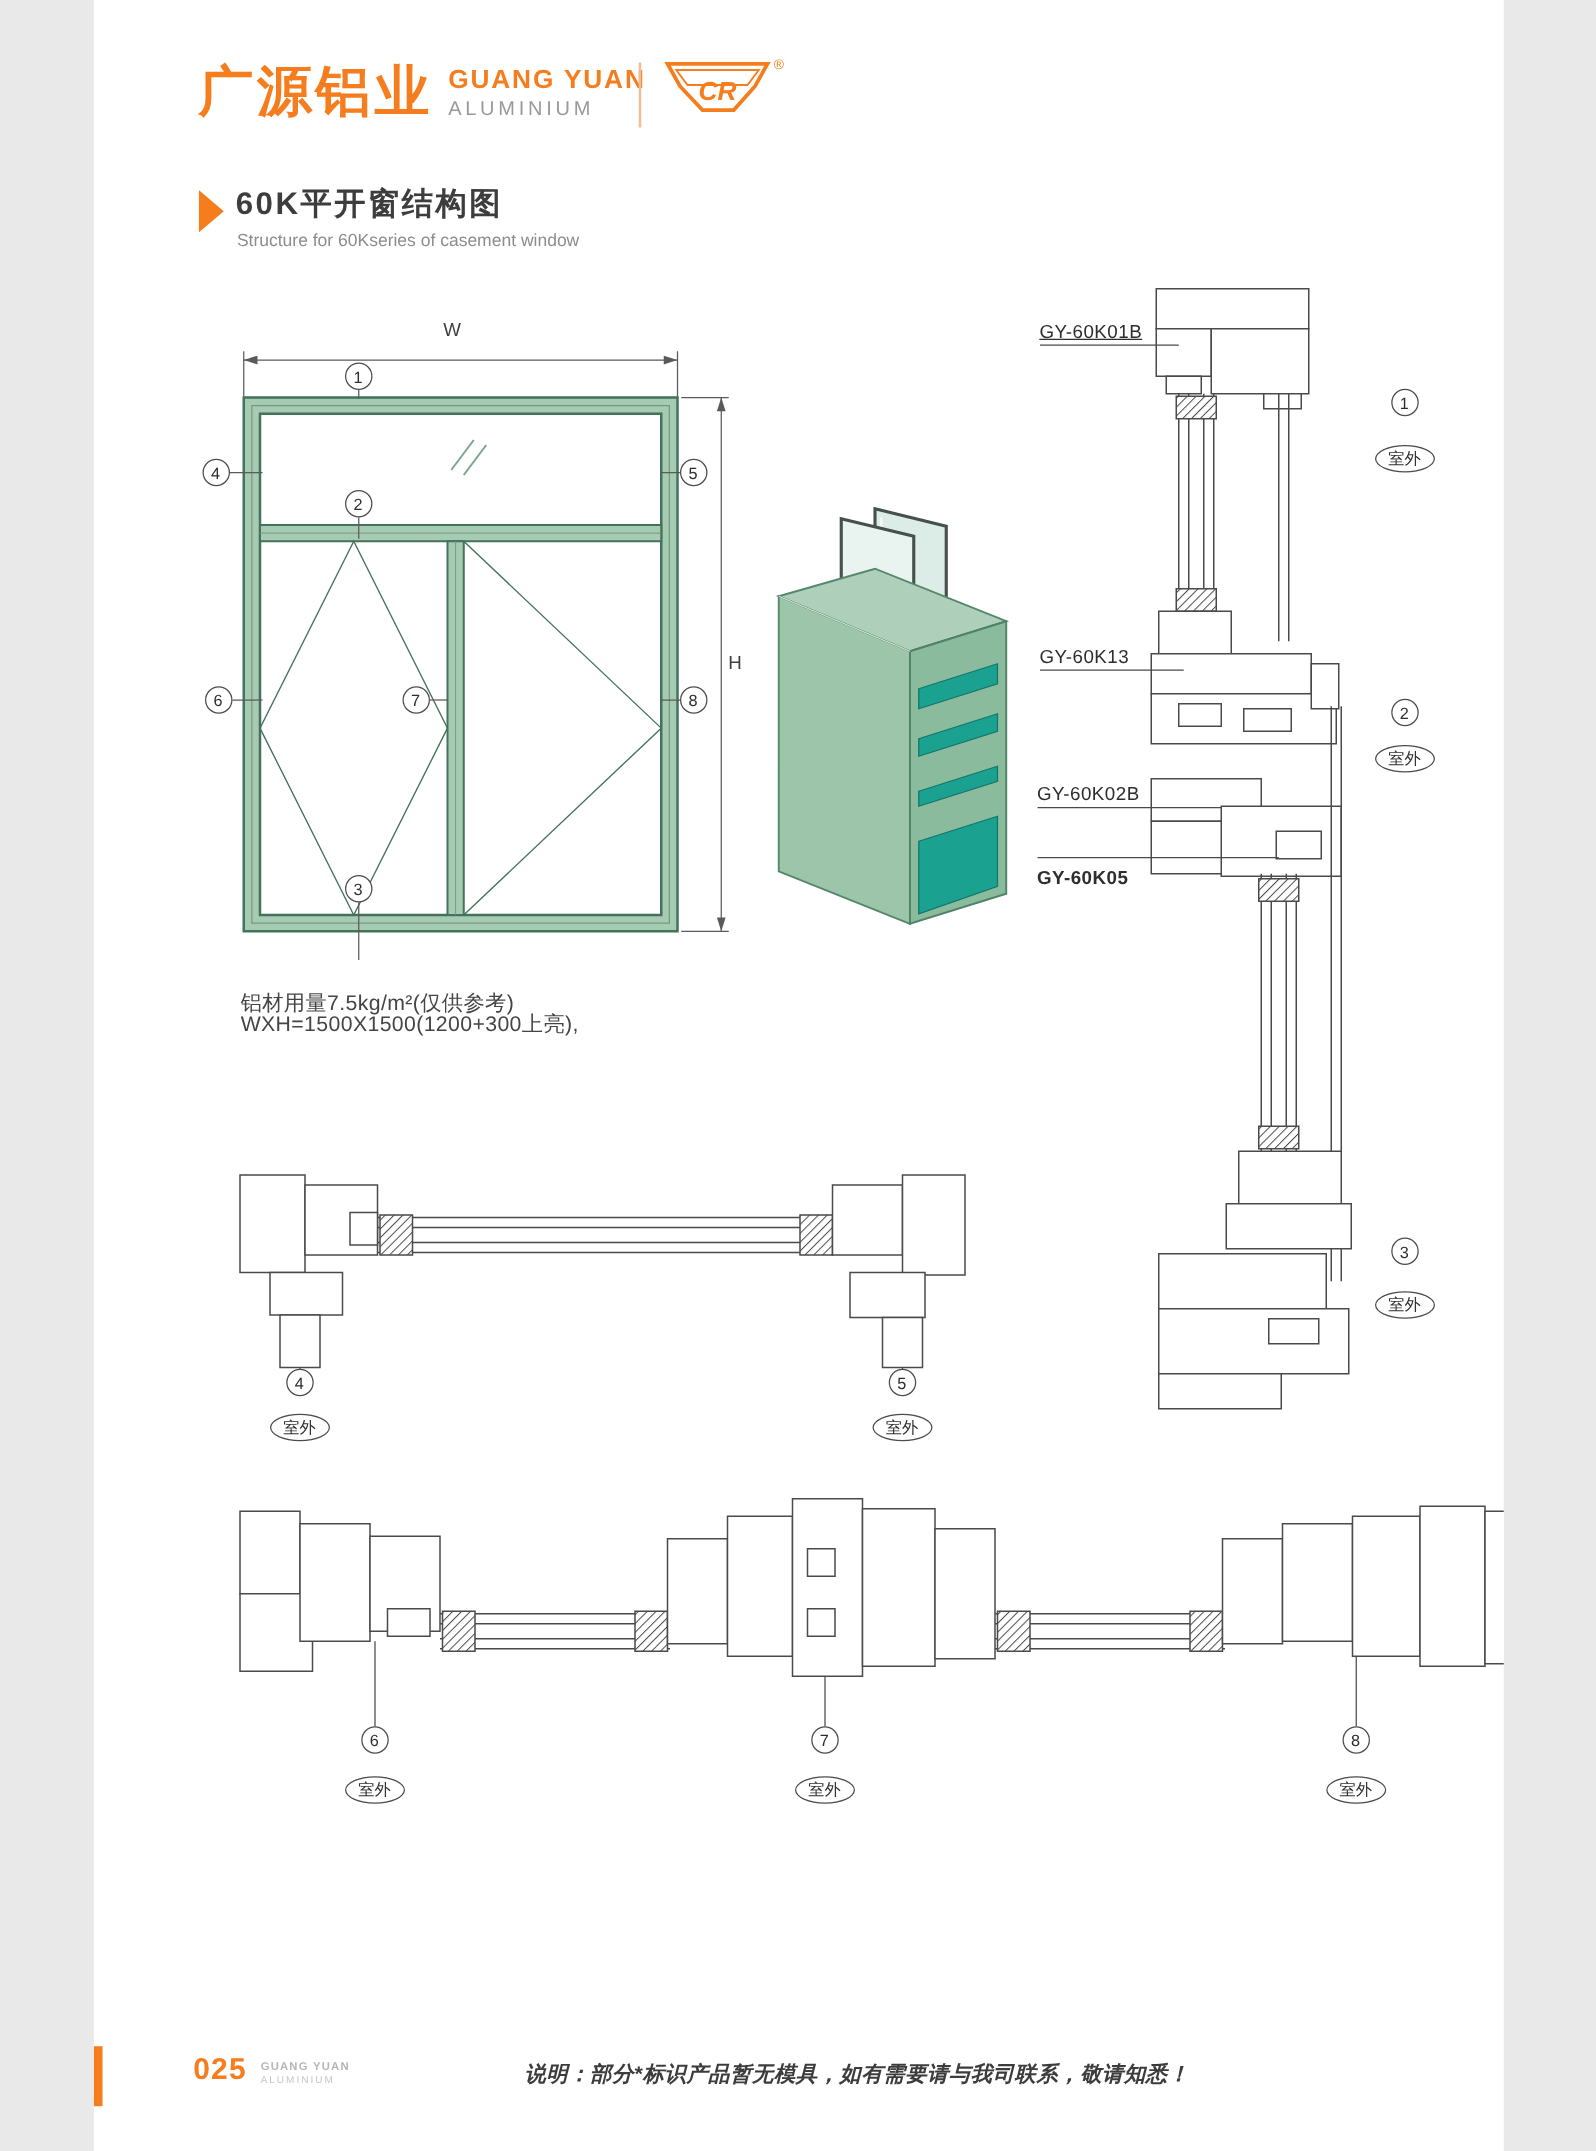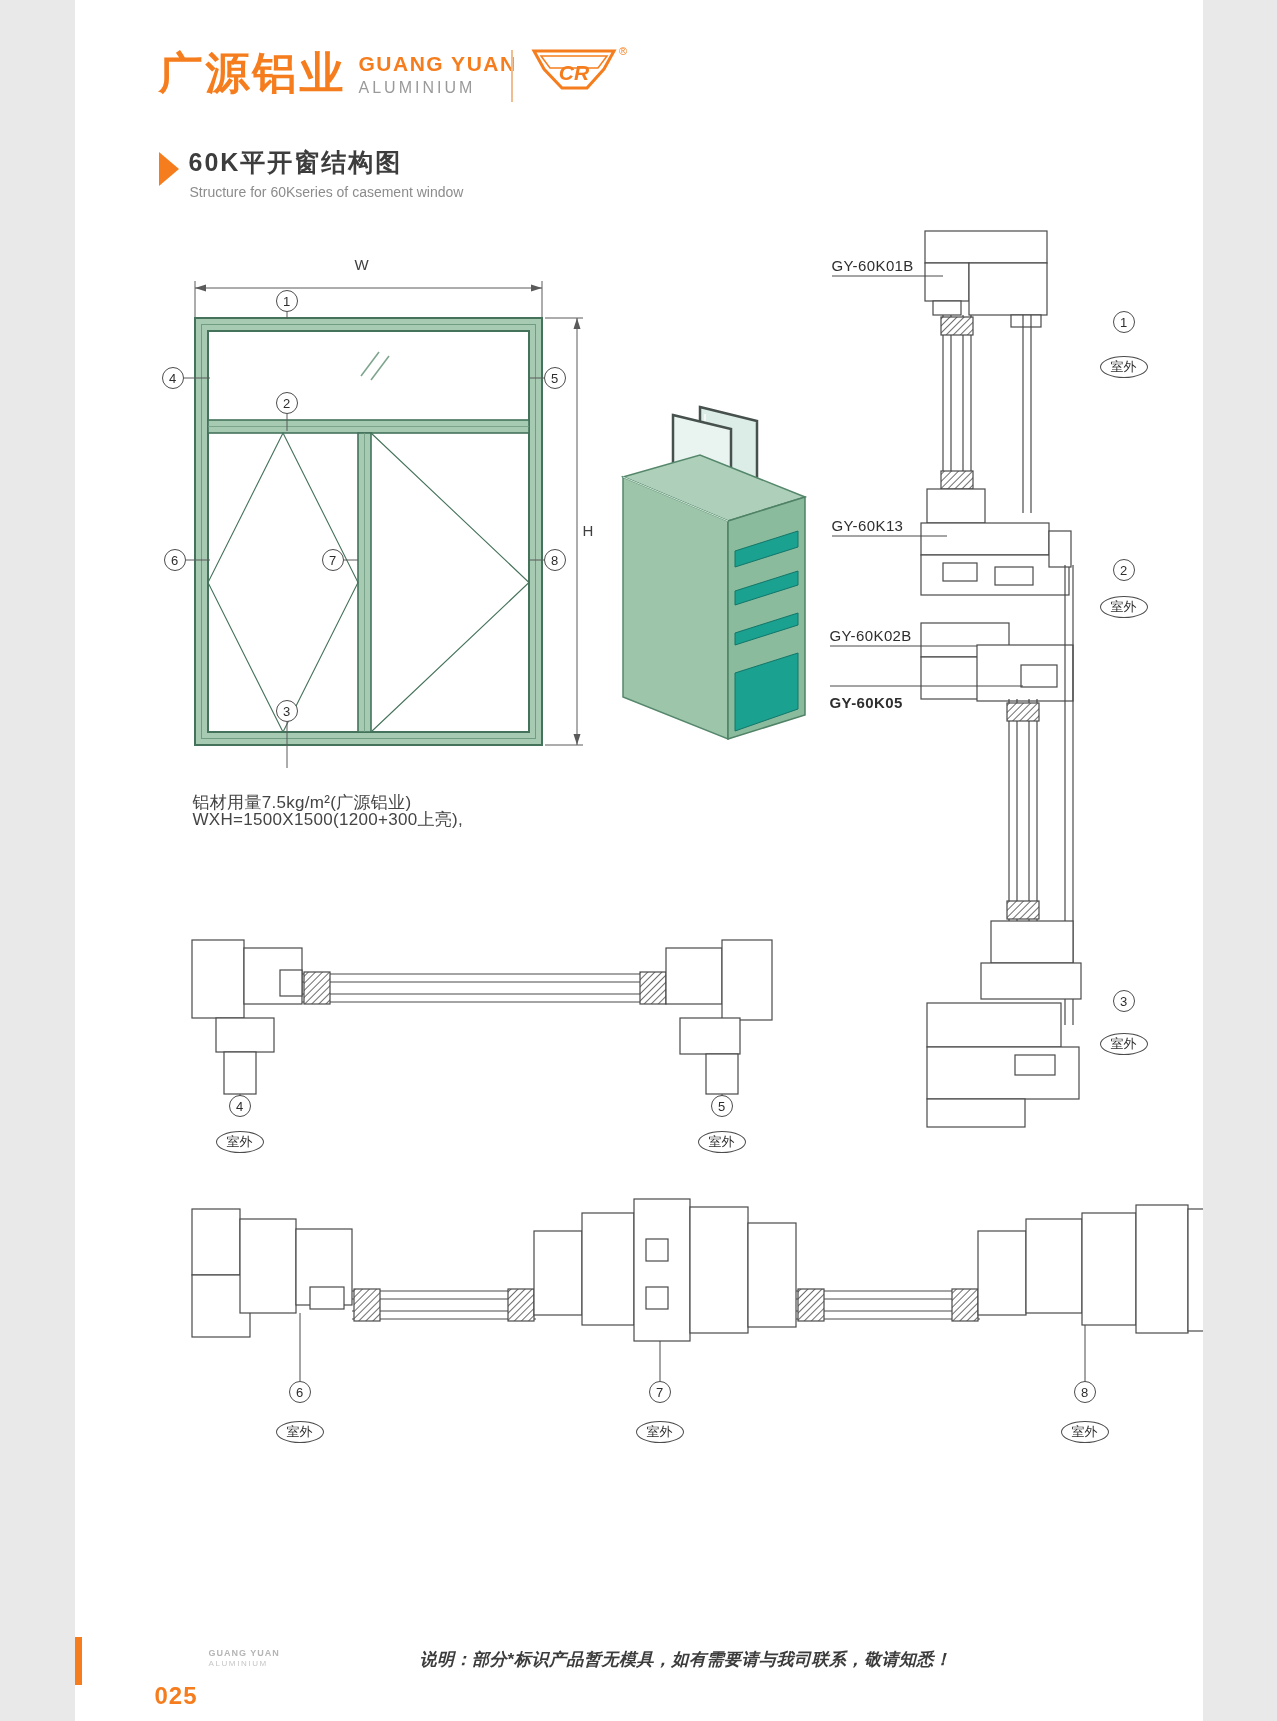--- a/index.html
+++ b/index.html
@@ -21,21 +21,21 @@
 
   .callout { position: absolute; width: 22px; height: 22px; border: 1.4px solid #4c4c4c; border-radius: 50%;
              background: #fff; font-size: 13px; color: #2e2e2e;
              display: flex; align-items: center; justify-content: center; z-index: 5; }
   .loc-oval { position: absolute; width: 48px; height: 22px; border: 1.4px solid #4c4c4c; border-radius: 50%;
              background: #fff; font-size: 13px; color: #2e2e2e;
              display: flex; align-items: center; justify-content: center; z-index: 5; }
 
   .drawing { position: absolute; z-index: 2; }
 
-  .page-num { font-size: 24px; font-weight: bold; color: #f57d1d; letter-spacing: 1px; margin-top: 40px; }
+  .page-num { font-size: 24px; font-weight: bold; color: #f57d1d; letter-spacing: 1px; }
   .footer-brand1 { font-size: 9px; font-weight: bold; color: #b5b5b5; letter-spacing: 1px; }
   .footer-brand2 { font-size: 8px; color: #c6c6c6; letter-spacing: 1.6px; margin-top: 1px; }
   .footer-note { font-size: 17px; font-weight: 600; color: #3c3c3c; letter-spacing: 0.5px; }
   .footer-accent { width: 7px; height: 48px; background: #f57d1d; }
 </style>
 </head>
 <body>
 
 <div class="page">
 
@@ -119,21 +119,21 @@
   <div class="callout" style="left:201px; top:290px;">1</div>
   <div class="callout" style="left:201px; top:392px;">2</div>
   <div class="callout" style="left:201px; top:700px;">3</div>
   <div class="callout" style="left:87px;  top:367px;">4</div>
   <div class="callout" style="left:469px; top:367px;">5</div>
   <div class="callout" style="left:89px;  top:549px;">6</div>
   <div class="callout" style="left:247px; top:549px;">7</div>
   <div class="callout" style="left:469px; top:549px;">8</div>
 
   <div class="abs spec" style="left:118px; top:764px;margin-top:44px;">WXH=1500X1500(1200+300上亮),</div>
-  <div class="abs spec" style="left:118px; top:791px;">铝材用量7.5kg/m²(广源铝业)</div>
+  <div class="abs spec" style="left:118px; top:791px;">铝材用量7.5kg/m²(仅供参考)</div>
 
   <svg class="drawing" style="left:530px; top:405px; width:215px; height:345px;" viewBox="0 0 215 345">
     <polygon points="95,2 152,16 152,122 95,108" fill="#dcede8" stroke="#46504c" stroke-width="2.5"></polygon>
     <line x1="100" y1="9" x2="100" y2="103" stroke="#ffffff" stroke-width="2" opacity="0.7"></line>
     <polygon points="68,10 126,24 126,132 68,118" fill="#e9f4f0" stroke="#46504c" stroke-width="2.5"></polygon>
     <polygon points="126,108 152,102 152,122 126,132" fill="#4a5450"></polygon>
     <polygon points="18,72 95,50 200,92 123,116" fill="#aed0ba" stroke="#55876b" stroke-width="1.5"></polygon>
     <polygon points="18,72 123,116 123,334 18,292" fill="#9dc5aa" stroke="#55876b" stroke-width="1.5"></polygon>
     <polygon points="123,116 200,92 200,310 123,334" fill="#8abb9c" stroke="#4f8266" stroke-width="1.5"></polygon>
     <g>
@@ -195,21 +195,21 @@
     </g>
 
     <g stroke="#4a4a4a" stroke-width="1">
       <line x1="17" y1="51" x2="128" y2="51"></line>
       <line x1="17" y1="311" x2="132" y2="311"></line>
       <line x1="15" y1="421" x2="162" y2="421"></line>
       <line x1="15" y1="461" x2="208" y2="461"></line>
     </g>
   </svg>
 
-  <div class="abs plabel" style="left:757px; top:257px;">GY-60K01B</div>
+  <div class="abs plabel" style="left:757px; top:257px;text-decoration:underline;">GY-60K01B</div>
   <div class="abs plabel" style="left:757px; top:517px;">GY-60K13</div>
   <div class="abs plabel" style="left:755px; top:627px;text-align:center;">GY-60K02B</div>
   <div class="abs plabel" style="left:755px; top:694px;font-weight:bold;">GY-60K05</div>
 
   <div class="callout" style="left:1038px; top:311px;">1</div>
   <div class="loc-oval" style="left:1025px; top:356px;">室外</div>
   <div class="callout" style="left:1038px; top:559px;">2</div>
   <div class="loc-oval" style="left:1025px; top:596px;">室外</div>
   <div class="callout" style="left:1038px; top:990px;">3</div>
   <div class="loc-oval" style="left:1025px; top:1033px;">室外</div>

